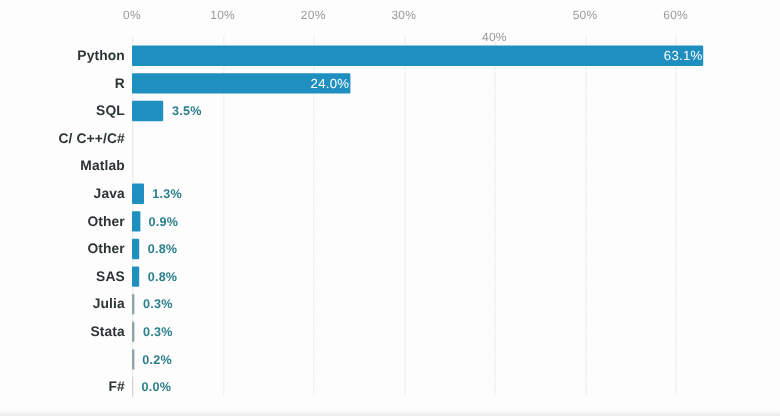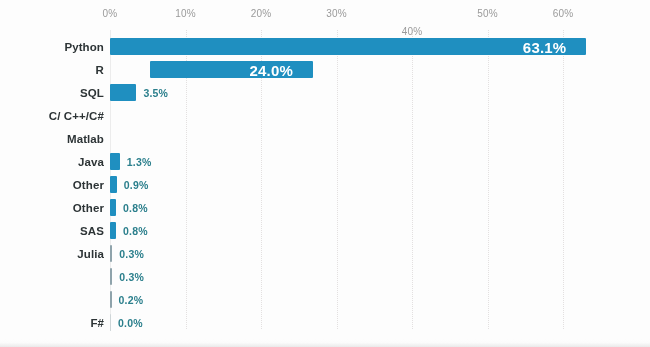--- a/index.html
+++ b/index.html
@@ -100,25 +100,25 @@
   }
   .bar.zero {
     width: 1px !important;
     background: #cfd6d8;
   }
   .bar.hairline {
     background: #8fa3ab;
   }
   .val-in {
     position: absolute;
-    right: 20px;
+    right: 1px;
     top: 50%;
     transform: translateY(-50%);
-    font-size: 15px;
-    font-weight: bold;
+    font-size: 11px;
+    font-weight: normal;
     color: #ffffff;
     white-space: nowrap;
     letter-spacing: .2px;
   }
   .val-out {
     margin-left: 7px;
     font-size: 10.5px;
     font-weight: bold;
     color: #2b7f8c;
     white-space: nowrap;
@@ -156,21 +156,21 @@
         <div class="cat-label">Python</div>
         <div class="bar-wrap">
           <div class="bar" title="Python 63.1%" style="width: 476.405px;">
             <span class="val-in">63.1%</span>
           </div>
         </div>
       </div>
       <div class="row" style="top: 58px;">
         <div class="cat-label">R</div>
         <div class="bar-wrap">
-          <div class="bar" title="R 24.0%" style="width: 163px; margin-left: 40px;">
+          <div class="bar" title="R 24.0%" style="width: 182px;">
             <span class="val-in">24.0%</span>
           </div>
         </div>
       </div>
       <div class="row" style="top: 81px;">
         <div class="cat-label">SQL</div>
         <div class="bar-wrap">
           <div class="bar" title="SQL 3.5%" style="width: 26.425px;"></div>
           <span class="val-out">3.5%</span>
         </div>
@@ -210,20 +210,21 @@
         </div>
       </div>
       <div class="row" style="top: 242px;">
         <div class="cat-label">Julia</div>
         <div class="bar-wrap">
           <div class="bar hairline" title="Julia 0.3%" style="width: 2.265px;"></div>
           <span class="val-out">0.3%</span>
         </div>
       </div>
       <div class="row" style="top: 265px;">
+        <div class="cat-label">Stata</div>
         <div class="bar-wrap">
           <div class="bar hairline" title="Stata 0.3%" style="width: 2.265px;"></div>
           <span class="val-out">0.3%</span>
         </div>
       </div>
       <div class="row" style="top: 288px;">
         <div class="bar-wrap">
           <div class="bar hairline" title="Haskell 0.2%" style="width: 1.51px;"></div>
           <span class="val-out">0.2%</span>
         </div>

